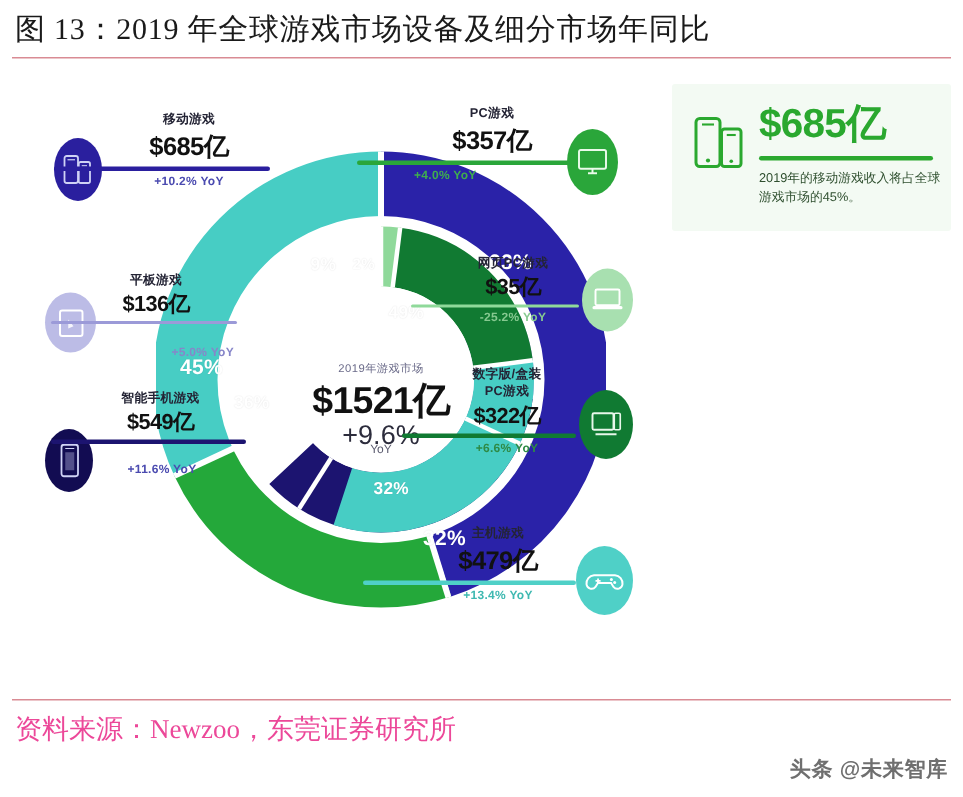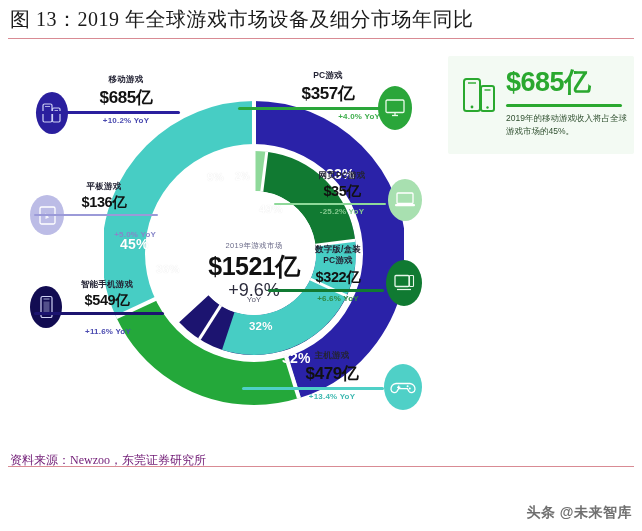--- a/index.html
+++ b/index.html
@@ -33,24 +33,24 @@
     background: #d98b94;
   }
   .rule-bottom {
     position: absolute;
     left: 8px; top: 466px;
     width: 626px; height: 1px;
     background: #d98b94;
   }
   .source-line {
     position: absolute;
-    left: 10px; top: 452px;
+    left: 10px; top: 474px;
     font-family: "Liberation Serif", "DejaVu Serif", serif;
-    font-size: 12px;
-    color: #701a75;
+    font-size: 18px;
+    color: #ec4899;
     white-space: nowrap;
   }
   .watermark {
     position: absolute;
     right: 10px; top: 504px;
     font-size: 14px;
     font-weight: bold;
     color: #6f6f6f;
     letter-spacing: 0.5px;
     white-space: nowrap;
@@ -279,39 +279,39 @@
       <div class="c-yoy" style="color:#8786c9; text-align:right; margin-top:14px; margin-left:2px;">+5.0% YoY</div>
     </div>
 
     <div class="bubble" style="left:22px; top:242px; width:32px; height:42px; background:#120c52;">
       <svg width="15" height="24" viewBox="0 0 15 24">
         <rect x="2" y="1.5" width="11" height="21" rx="1.6" fill="none" stroke="#cfd2f5" stroke-width="1.2"></rect>
         <line x1="4.5" y1="4" x2="10.5" y2="4" stroke="#cfd2f5" stroke-width="0.8"></line>
         <rect x="4.5" y="6.5" width="6" height="12" fill="#cfd2f5" opacity=".35"></rect>
       </svg>
     </div>
-    <div class="callout" style="left:44px; top:235px; width:110px;">
+    <div class="callout" style="left:44px; top:216px; width:110px;">
       <div class="c-title">智能手机游戏</div>
       <div class="c-value sm">$549亿</div>
       <div class="c-rule" style="background:#1c1470; width:130px; margin-left:-18px;"></div>
       <div class="c-yoy" style="color:#4b4bb0; text-align:center; margin-top:12px; margin-left:2px;">+11.6% YoY</div>
     </div>
 
     <div class="bubble" style="left:370px; top:42px; width:34px; height:44px; background:#2aa63a;">
       <svg width="22" height="20" viewBox="0 0 22 20">
         <rect x="2" y="2" width="18" height="12.5" rx="1.2" fill="none" stroke="#eafbea" stroke-width="1.3"></rect>
         <line x1="8" y1="17.5" x2="14" y2="17.5" stroke="#eafbea" stroke-width="1.3"></line>
         <line x1="11" y1="14.5" x2="11" y2="17.5" stroke="#eafbea" stroke-width="1.3"></line>
       </svg>
     </div>
     <div class="callout" style="left:268px; top:26px; width:104px;">
       <div class="c-title">PC游戏</div>
       <div class="c-value">$357亿</div>
       <div class="c-rule" style="background:#2aa63a; width:142px; margin-left:-38px;"></div>
-      <div class="c-yoy" style="color:#3fae4d; text-align:right; margin-top:2px;">+4.0% YoY</div>
+      <div class="c-yoy" style="color:#3fae4d; text-align:left; margin-top:2px;">+4.0% YoY</div>
     </div>
 
     <div class="bubble" style="left:380px; top:135px; width:34px; height:42px; background:#a8e0b0;">
       <svg width="22" height="18" viewBox="0 0 22 18">
         <rect x="3" y="2" width="16" height="10.5" rx="1" fill="none" stroke="#ffffff" stroke-width="1.3"></rect>
         <rect x="1" y="13" width="20" height="2.2" rx="1" fill="#ffffff"></rect>
       </svg>
     </div>
     <div class="callout" style="left:290px; top:126px; width:88px;">
       <div class="c-title">网页PC游戏</div>

